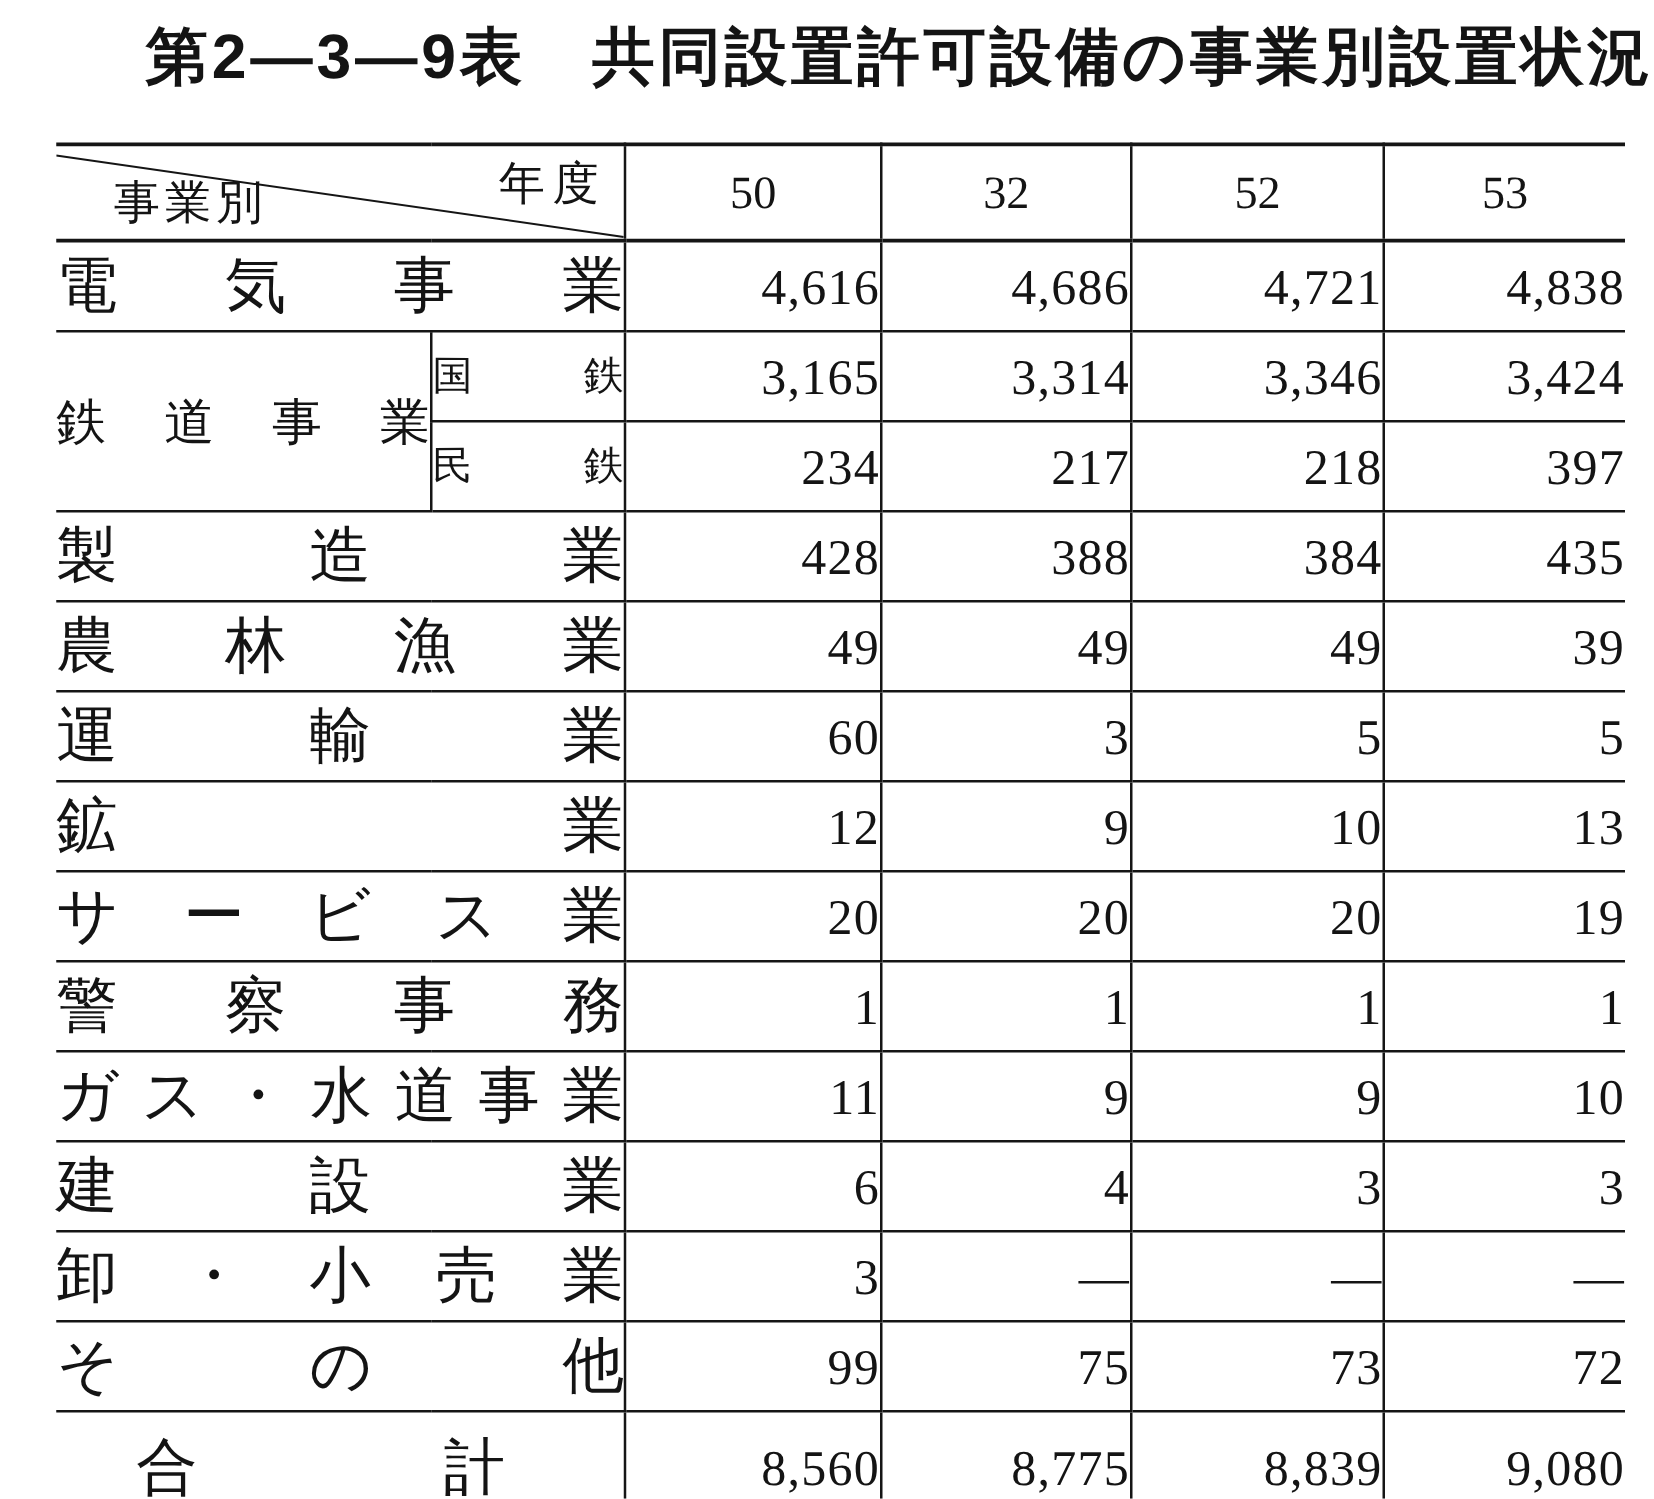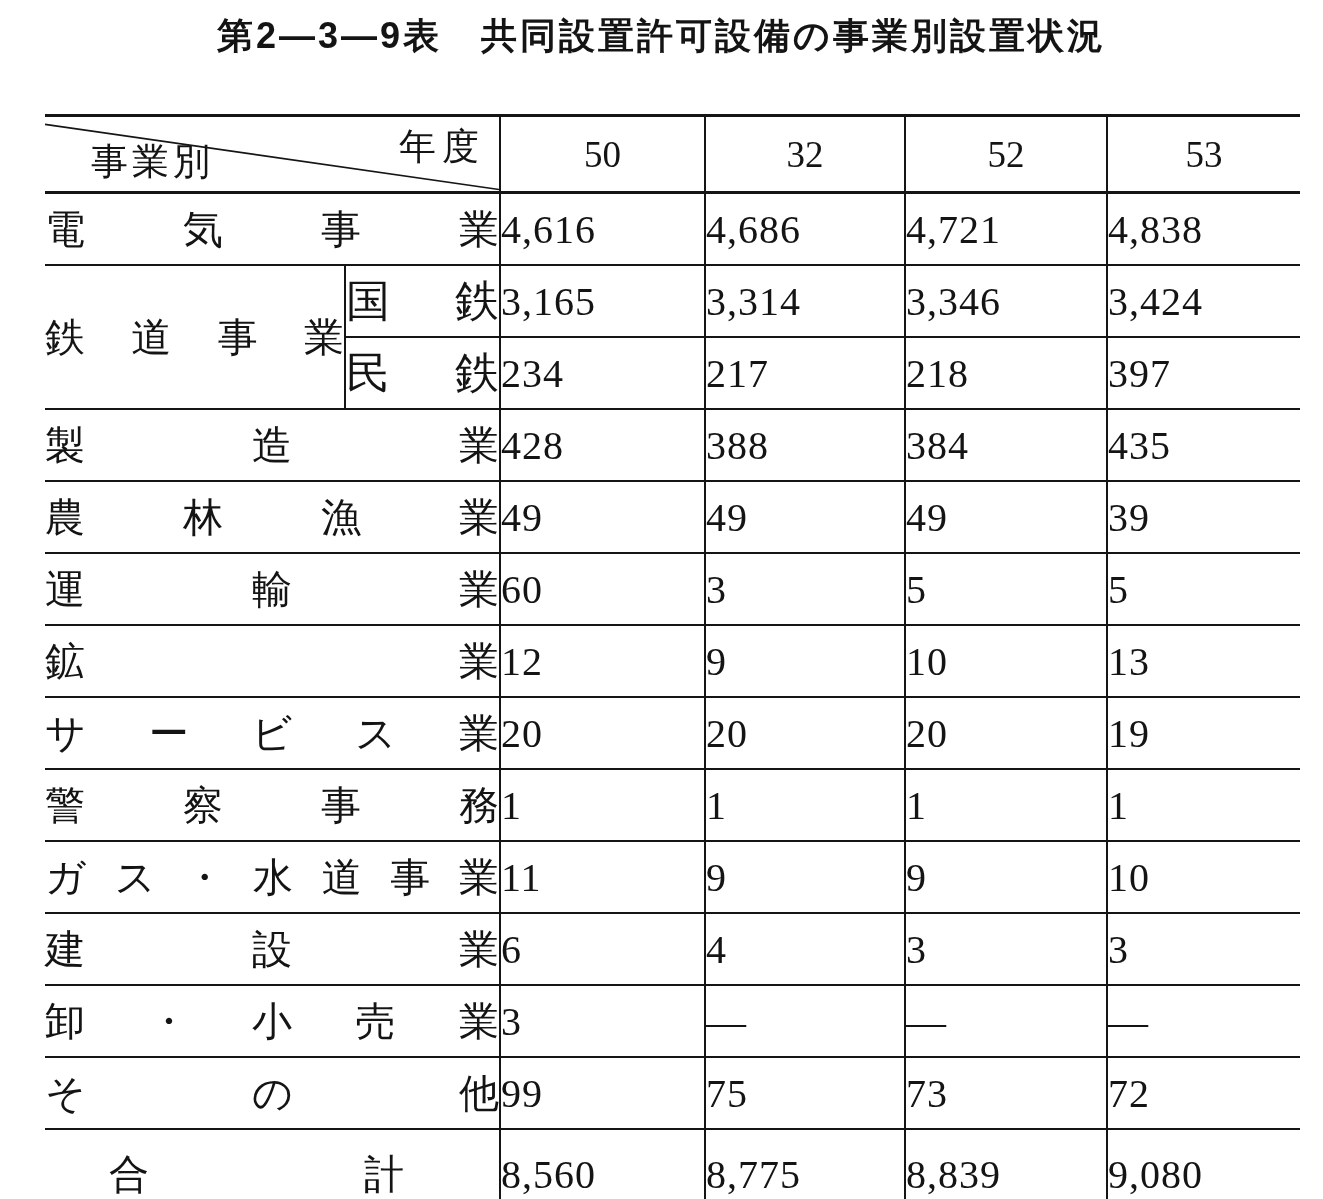--- a/index.html
+++ b/index.html
@@ -6,24 +6,24 @@
   .page {
     position:relative;
     width:1323px; height:1199px;
     background:#ffffff;
     color:#141414;
     font-family:"Liberation Serif","DejaVu Serif",serif;
     overflow:hidden;
   }
   .title {
     position:absolute; top:12px; left:0; width:100%;
-    text-align:center;
+    text-align:right;
     font-family:"Liberation Sans","DejaVu Sans",sans-serif;
     font-weight:bold;
-    font-size:36px;
+    font-size:50px;
     letter-spacing:3px;
     white-space:nowrap;
   }
   .subtitle {
     position:absolute; top:70px; right:55px;
     font-size:33px;
     letter-spacing:1px;
   }
   table.grid {
     position:absolute; top:114px; left:45px;
@@ -47,31 +47,32 @@
   .corner svg { position:absolute; top:0; left:0; width:100%; height:100%; display:block; }
   .corner-top {
     position:absolute; top:5px; right:14px;
     font-size:37px; letter-spacing:6px;margin-left:20px;
   }
   .corner-bottom {
     position:absolute; bottom:4px; left:46px;
     font-size:37px; letter-spacing:4px;
   }
   th.year { text-align:center; font-size:37px; }
-  td.label-cell { padding:0 30px 0 38px; font-size:40px;margin-left:28px; }
+  td.label-cell { padding:0 30px 0 38px; font-size:49px;margin-left:28px; }
   td.group-cell { padding:0 32px 0 40px; font-size:40px; }
-  td.sub-cell  { padding:0 32px 0 44px; font-size:44px; }
+  td.sub-cell  { padding:0 32px 0 44px; font-size:32px; }
   .jlabel {
     display:block; width:100%;
     text-align:justify;
     text-align-last:justify;
     text-justify:inter-character;
     white-space:nowrap;
   }
   td.num {
+    text-align:right;
     padding-right:36px;
     font-size:40px;
     letter-spacing:1px;
     white-space:nowrap;
   }
 </style>
 </head>
 <body>
 
 <div class="page">

